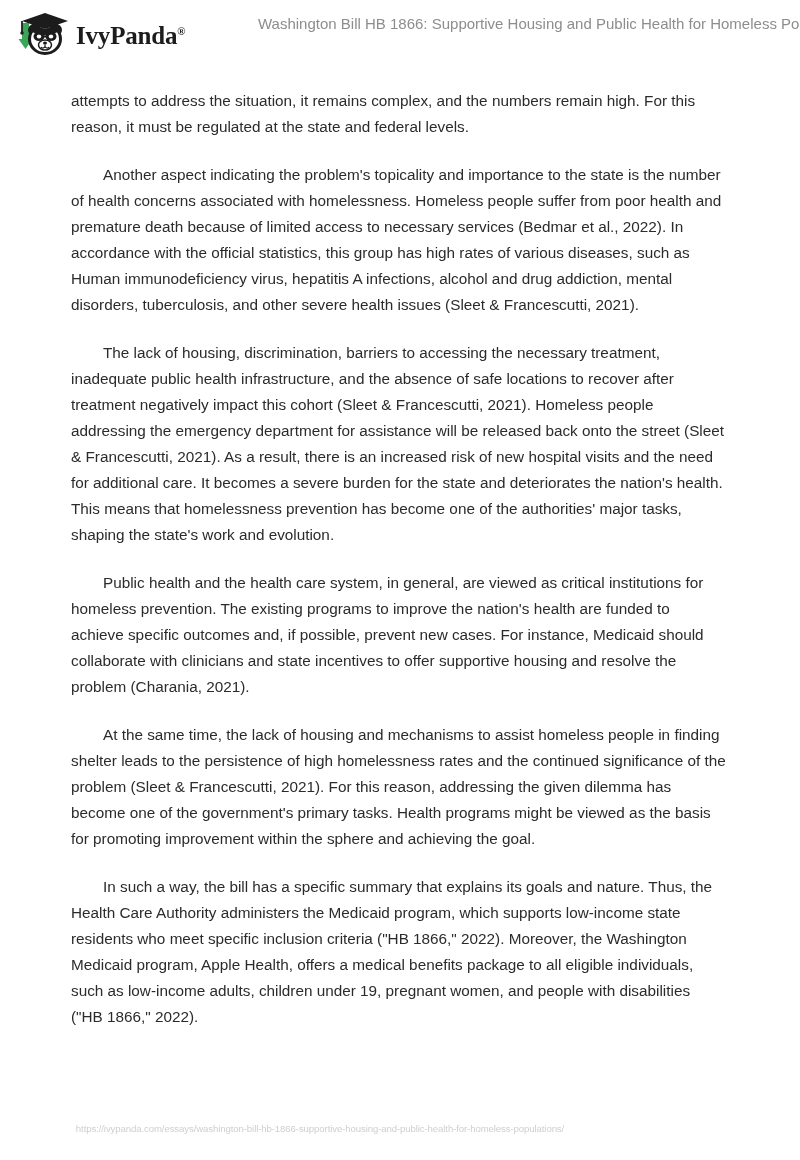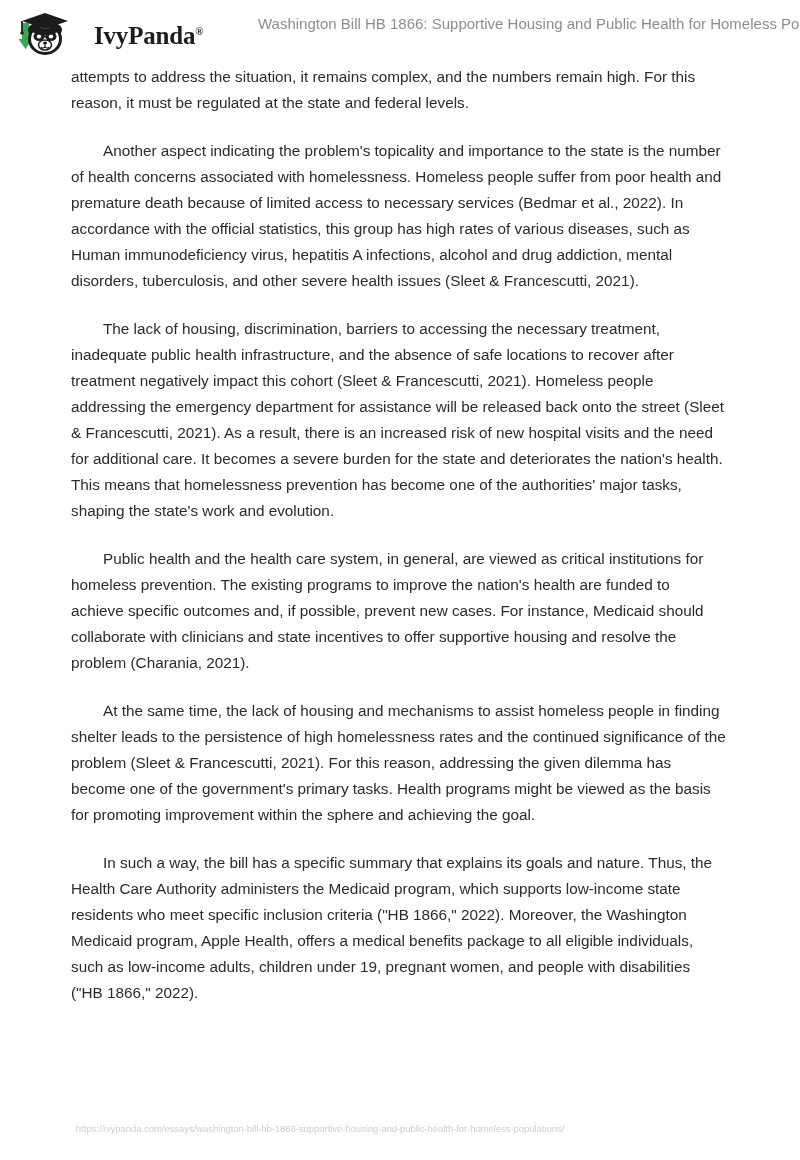--- a/index.html
+++ b/index.html
@@ -25,21 +25,21 @@
     height: 58px;
     display: flex;
     align-items: flex-start;
   }
   .brand {
     position: absolute;
     left: 14px;
     top: 10px;
     display: flex;
     align-items: center;
-    gap: 24px;
+    gap: 6px;
   }
   .brand-mark {
     width: 56px;
     height: 46px;
     display: block;
   }
   .brand-word {
     font-family: "Liberation Serif", serif;
     font-size: 25px;
     font-weight: bold;
@@ -63,21 +63,21 @@
     font-size: 15px;
     color: #8d8d8d;
     line-height: 1.3;
     white-space: nowrap;
   }
 
   
   .doc-body {
     position: absolute;
     left: 71px;
-    top: 64px;
+    top: 88px;
     width: 655px;
   }
   .doc-body p {
     margin: 0 0 22px 0;
     font-size: 15.3px;
     line-height: 26px;
     color: #2b2b2b;
     text-indent: 32px;
     text-align: left;
     word-spacing: 0px;

